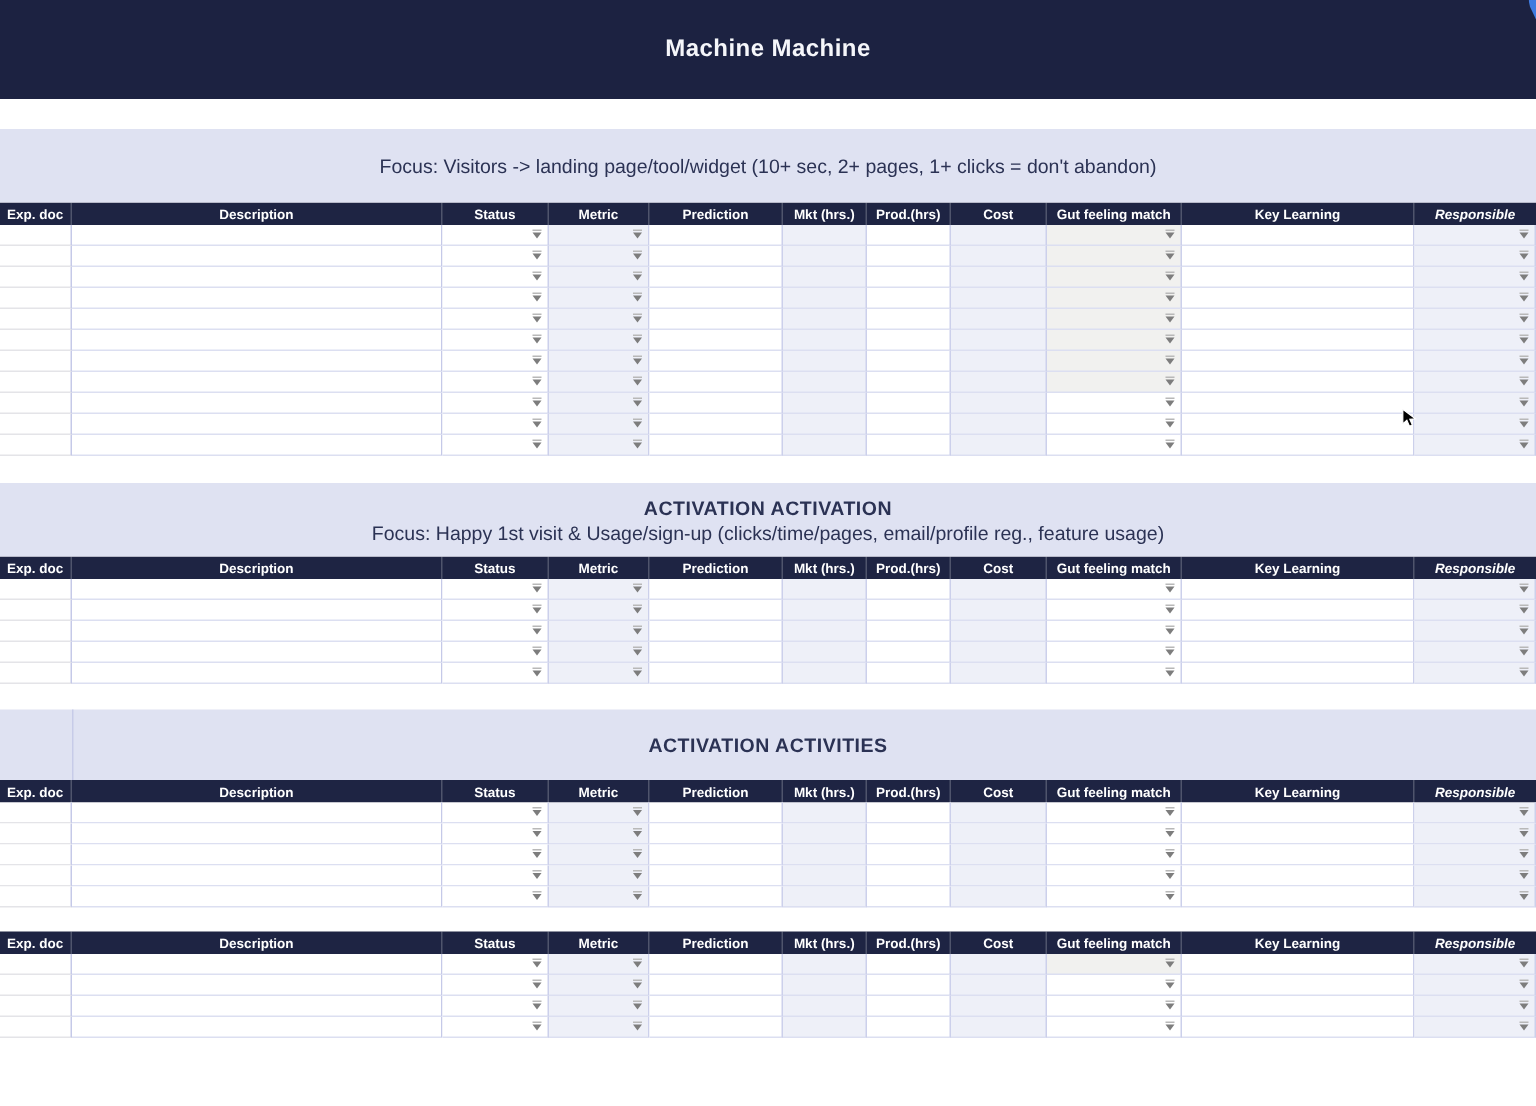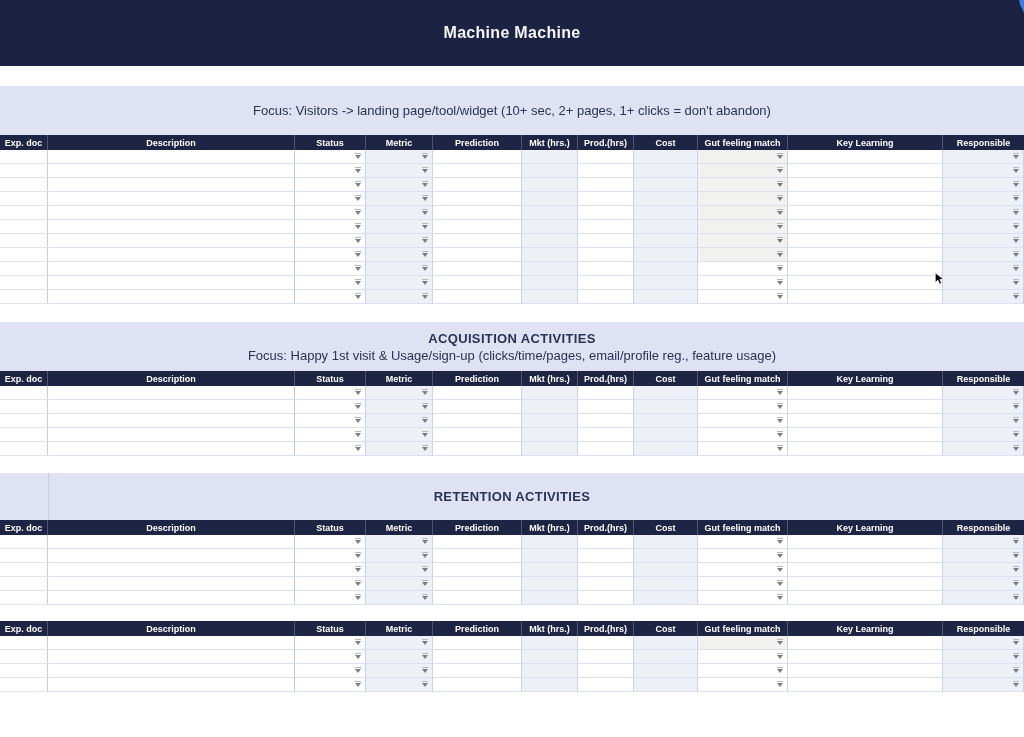--- a/index.html
+++ b/index.html
@@ -15,21 +15,21 @@
 
   .band { background:#dfe2f2; display:flex; flex-direction:column; justify-content:center;
     align-items:center; position:relative; }
   .band-title { font-size:13px; font-weight:600; color:#2b3254; letter-spacing:.35px; line-height:17px; }
   .band-focus { font-size:13px; font-weight:400; color:#2b3254; line-height:17px; }
   .band-seam { position:absolute; left:48px; top:0; bottom:0; width:1px; background:#c7cbe8; }
 
   .thead { display:flex; background:#1e2443; height:15px; }
   .th { color:#ffffff; font-size:9px; font-weight:700; display:flex; align-items:center;
     justify-content:center; border-right:1px solid rgba(255,255,255,.22); white-space:nowrap; overflow:hidden; }
-  .th:last-child { border-right:none; }
+  .th:last-child { border-right:none;font-style:italic; }
 
   .row { display:flex; height:14px; }
   .cell { position:relative; border-right:1px solid #ccd0eb; border-bottom:1px solid #dcdff1; }
   .cell.white { background:#ffffff; }
   .cell.lav   { background:#eef0f8; }
   .cell.gray  { background:#f1f1ef; }
   .cell.expdoc { border-right:1px solid #c5c9e8; border-bottom:1px solid #e4e4e8; }
   .cell.desc   { border-right:1px solid #c5c9e8; }
 
   .dd-arrow { position:absolute; right:4px; top:50%; transform:translateY(-50%);
@@ -291,21 +291,21 @@
       <div class="cell white" style="width: 90px;">
         <span class="dd-arrow"></span>
       </div>
       <div class="cell white" style="width: 155px;"></div>
       <div class="cell lav" style="width: 81px;">
         <span class="dd-arrow"></span>
       </div>
     </div>
     <div class="gap" style="height: 18px;"></div>
     <div class="band" style="height: 49px;">
-      <div class="band-title">ACQUISITION ACTIVITIES</div>
+      <div class="band-title">ACTIVATION ACTIVATION</div>
       <div class="band-focus">Focus: Happy 1st visit &amp; Usage/sign-up (clicks/time/pages, email/profile reg., feature usage)</div>
     </div>
     <div class="thead">
       <div class="th" style="width: 48px;">Exp. doc</div>
       <div class="th" style="width: 247px;">Description</div>
       <div class="th" style="width: 71px;">Status</div>
       <div class="th" style="width: 67px;">Metric</div>
       <div class="th" style="width: 89px;">Prediction</div>
       <div class="th" style="width: 56px;">Mkt (hrs.)</div>
       <div class="th" style="width: 56px;">Prod.(hrs)</div>
@@ -415,21 +415,21 @@
         <span class="dd-arrow"></span>
       </div>
       <div class="cell white" style="width: 155px;"></div>
       <div class="cell lav" style="width: 81px;">
         <span class="dd-arrow"></span>
       </div>
     </div>
     <div class="gap" style="height: 17px;"></div>
     <div class="band" style="height: 47px;">
       <div class="band-seam"></div>
-      <div class="band-title">RETENTION ACTIVITIES</div>
+      <div class="band-title">ACTIVATION ACTIVITIES</div>
     </div>
     <div class="thead">
       <div class="th" style="width: 48px;">Exp. doc</div>
       <div class="th" style="width: 247px;">Description</div>
       <div class="th" style="width: 71px;">Status</div>
       <div class="th" style="width: 67px;">Metric</div>
       <div class="th" style="width: 89px;">Prediction</div>
       <div class="th" style="width: 56px;">Mkt (hrs.)</div>
       <div class="th" style="width: 56px;">Prod.(hrs)</div>
       <div class="th" style="width: 64px;">Cost</div>

